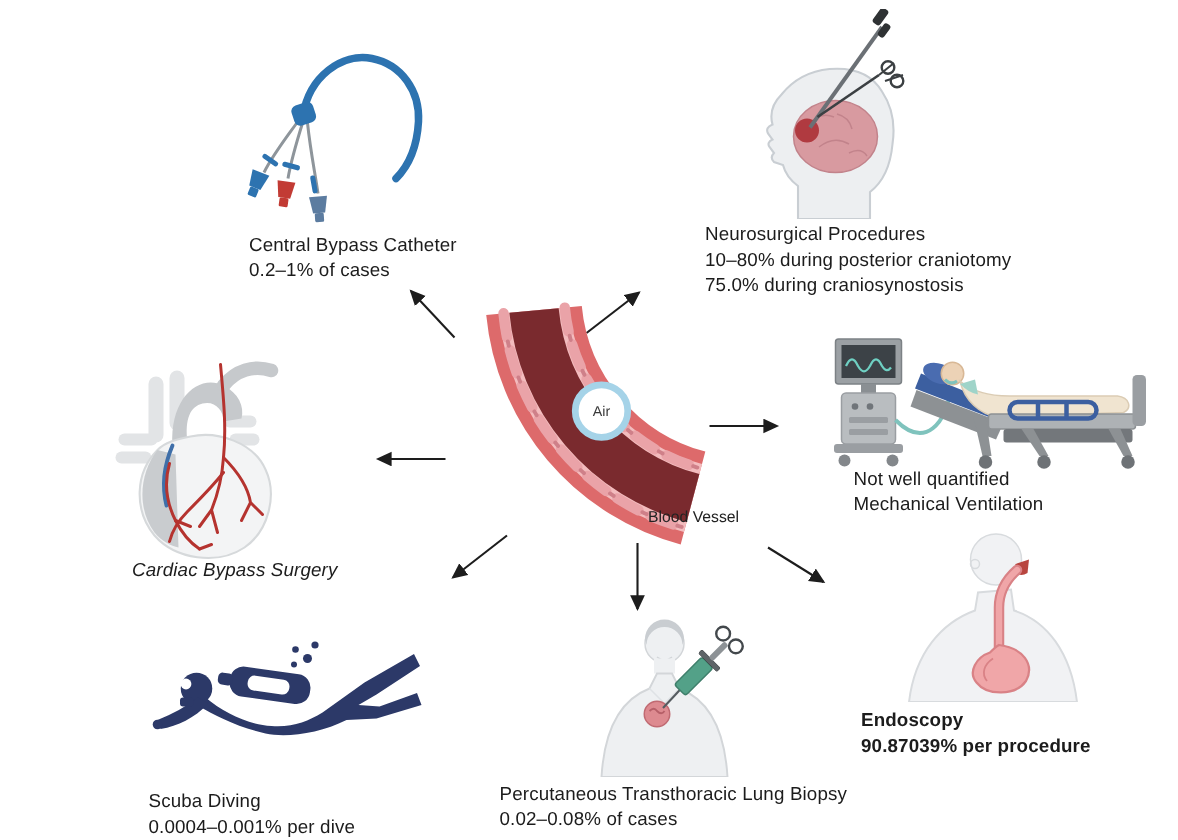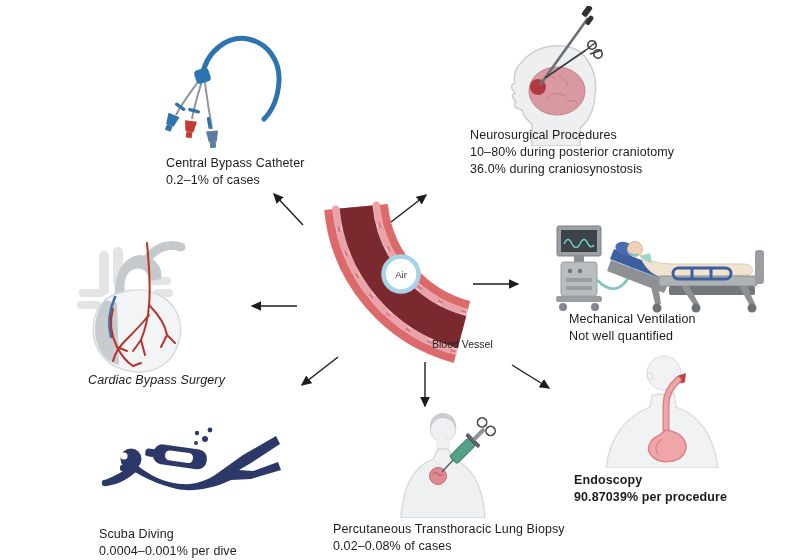--- a/index.html
+++ b/index.html
@@ -236,33 +236,33 @@
     <path d="M74,79 C 90,81 98,92 92,103 C 85,113 66,113 59,104 C 53,97 59,87 68,84
              C 70,82 72,80 74,79 Z" fill="#f0a6a8" stroke="#d98286" stroke-width="1.5"></path>
     <path d="M70,88 C 64,92 62,98 66,103" fill="none" stroke="#d98286" stroke-width="1.2"></path>
   </svg>
 
   <div class="label" style="left:166px;top:155px;">
     <div>Central Bypass Catheter</div>
     <div>0.2–1% of cases</div>
   </div>
 
-  <div class="label" style="left:470px;top:127px;">
+  <div class="label" style="left:470px;top:148px;">
     <div>Neurosurgical Procedures</div>
     <div>10–80% during posterior craniotomy</div>
-    <div>36.0% during craniosynostosis</div>
+    <div>75.0% during craniosynostosis</div>
   </div>
 
   <div class="label" style="left:88px;top:372px;font-style:italic;">
     <div>Cardiac Bypass Surgery</div>
   </div>
 
   <div class="label" style="left:569px;top:311px;">
+    <div>Not well quantified</div>
     <div>Mechanical Ventilation</div>
-    <div>Not well quantified</div>
   </div>
 
   <div class="label" style="left:99px;top:511px;margin-top:15px;">
     <div>Scuba Diving</div>
     <div>0.0004–0.001% per dive</div>
   </div>
 
   <div class="label" style="left:333px;top:521px;">
     <div>Percutaneous Transthoracic Lung Biopsy</div>
     <div>0.02–0.08% of cases</div>

